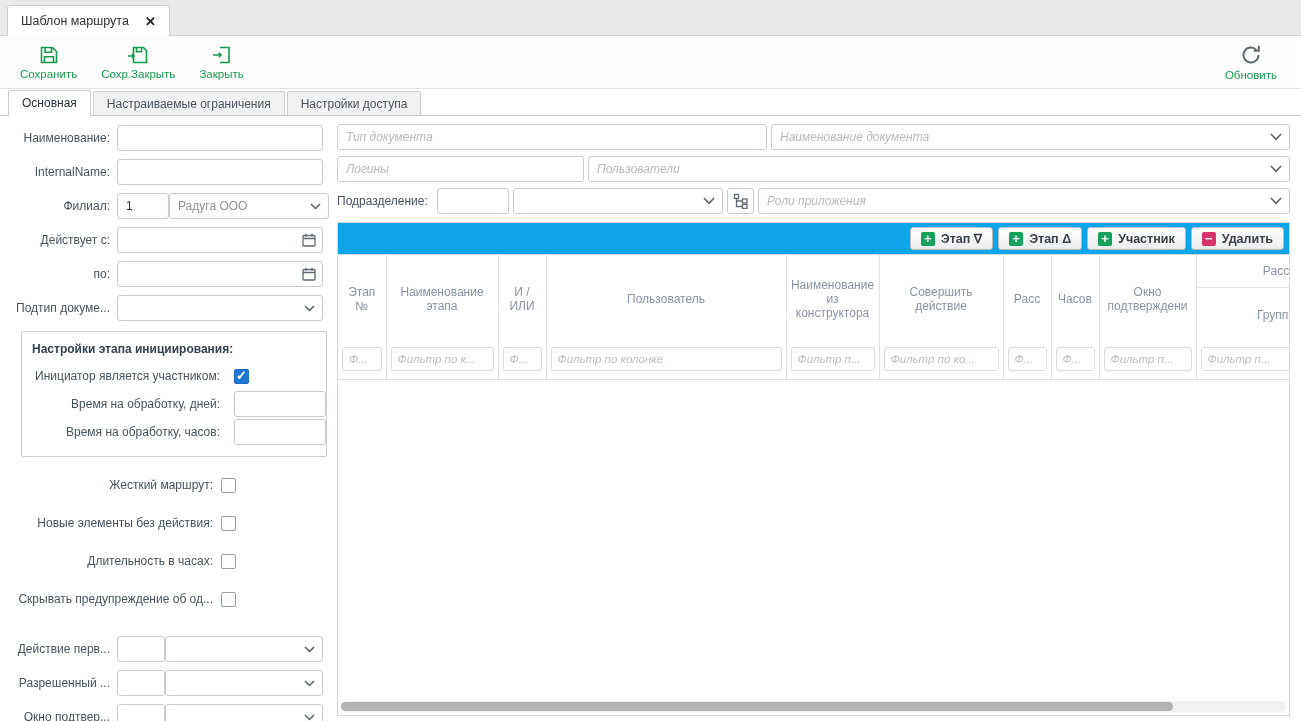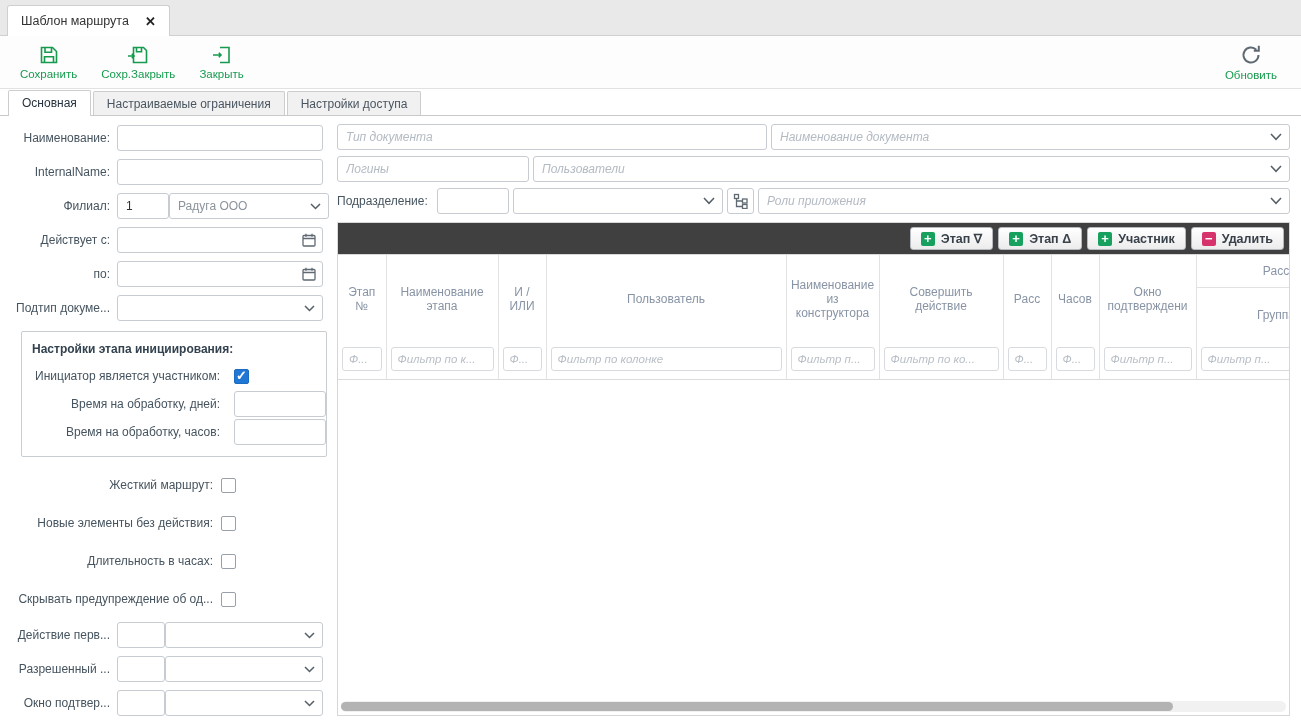--- a/index.html
+++ b/index.html
@@ -180,35 +180,35 @@
   .groupbox .title { font-weight: bold; color: #33424f; margin: 2px 0 6px 4px; }
   .glabel { width: 206px; flex: none; text-align: right; padding-right: 14px; color: #46545f; white-space: nowrap; }
   .cbrow { margin-top: 4px; }
   .cblabel { width: 217px; flex: none; text-align: right; padding-right: 8px; color: #46545f; white-space: nowrap; overflow: hidden; }
 
   
   .rrow { display: flex; gap: 4px; margin-bottom: 6px; align-items: center; }
   .rlabel { width: 96px; flex: none; text-align: left; padding-right: 6px; color: #46545f; white-space: nowrap; }
   .grow { flex: 1; min-width: 0; }
   .w430 { width: 430px; flex: none; }
-  .w233 { width: 192px; flex: none; }
+  .w233 { width: 247px; flex: none; }
   .w72  { width: 72px;  flex: none; }
   .w210 { width: 210px; flex: none; }
   .sqbtn {
     width: 27px; height: 26px; flex: none;
     border: 1px solid #c6ccd2;
     border-radius: 3px;
     background: #fff;
     display: flex; align-items: center; justify-content: center;
     cursor: pointer;
   }
 
   
   .grid-toolbar {
-    background: #404040;
+    background: #0ea5e9;
     border: 1px solid #d9d9d9;
     padding: 4px 5px;
     display: flex;
     justify-content: flex-end;
     gap: 5px;
     margin-top: 2px;
   }
   .gbtn {
     display: flex;
     align-items: center;
@@ -436,21 +436,21 @@
     <div class="frow cbrow">
       <span class="cblabel">Длительность в часах:</span>
       <div class="cb"></div>
     </div>
 
     <div class="frow cbrow">
       <span class="cblabel">Скрывать предупреждение об од...</span>
       <div class="cb"></div>
     </div>
 
-    <div class="frow" style="margin-top:2px;">
+    <div class="frow" style="margin-top:16px;">
       <span class="flabel">Действие перв...</span>
       <input class="inp w48" style="">
       <div class="sel" style="width:158px;">
         <span class="val"></span>
         <svg width="11" height="7" viewBox="0 0 11 7">
             <path d="M1 1 L5.5 5.5 L10 1" stroke="#555f68" stroke-width="1.5" fill="none"></path>
           </svg>
       </div>
     </div>
 

